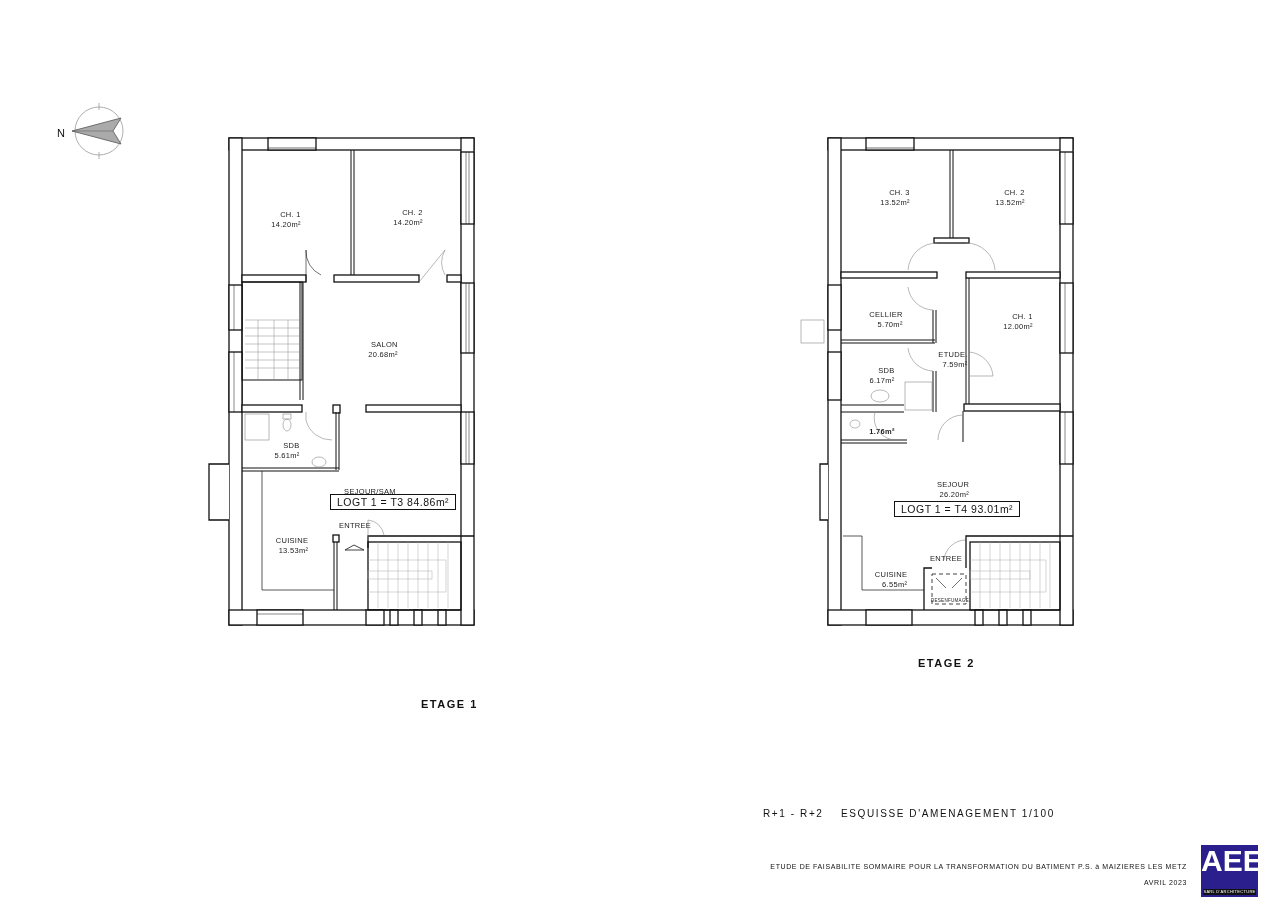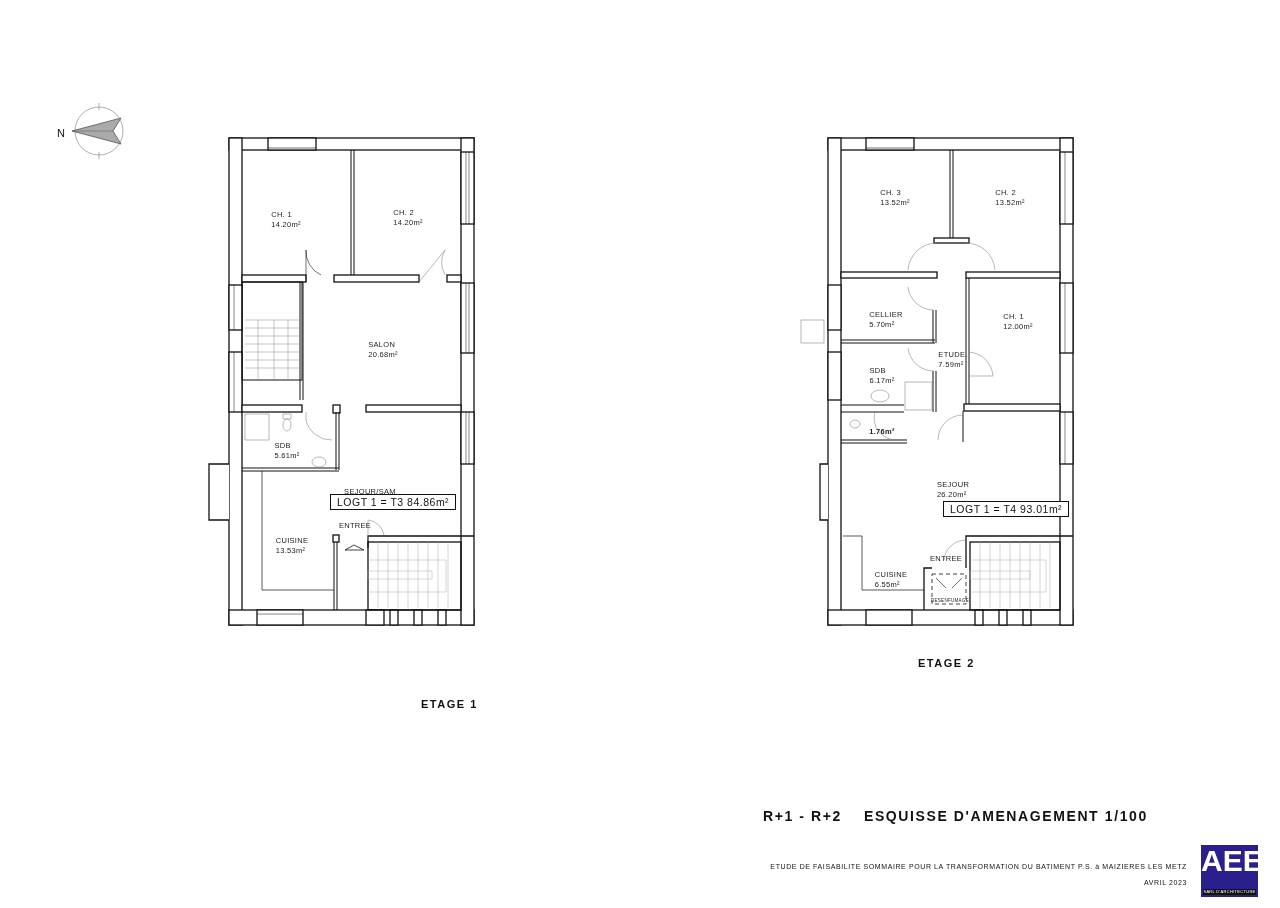--- a/index.html
+++ b/index.html
@@ -1,21 +1,21 @@
 <!DOCTYPE html>
 <html><head>
 <meta charset="utf-8">
 <style>
   html, body { margin:0; padding:0; background:#ffffff; }
   body { width:1280px; height:908px; position:relative; overflow:hidden; font-family:"Liberation Sans", sans-serif; color:#111; }
   svg.plan { position:absolute; left:0; top:0; }
-  .room-label { position:absolute; font-size:7.5px; text-align:left; line-height:10px; color:#222; white-space:nowrap; transform:translateX(-50%); letter-spacing:0.3px; }
+  .room-label { position:absolute; font-size:7.5px; text-align:right; line-height:10px; color:#222; white-space:nowrap; transform:translateX(-50%); letter-spacing:0.3px; }
   .logt { position:absolute; border:1.5px solid #111; font-size:10.5px; padding:1px 6px; background:#fff; white-space:nowrap; letter-spacing:0.5px; }
   .etage { position:absolute; font-size:11px; font-weight:bold; letter-spacing:1.5px;margin-top:33px; }
-  .title { position:absolute; font-size:14px; font-weight:bold; letter-spacing:1.6px; white-space:nowrap;text-align:center; }
+  .title { position:absolute; font-size:10px; font-weight:normal; letter-spacing:1.6px; white-space:nowrap;text-align:center; }
   .subtitle { position:absolute; font-size:7px; letter-spacing:0.6px; white-space:nowrap; text-align:right; }
   .logo { position:absolute; left:1201px; top:845px; width:57px; height:52px; background:#2a1f8c; }
   .logo-letters { position:absolute; left:0; top:0; width:57px; height:32px; display:flex; justify-content:space-around; align-items:center; color:#fff; font-weight:bold; font-size:30px; font-family:"Liberation Sans", sans-serif; }
   .logo-band { position:absolute; left:2px; bottom:2px; width:53px; height:6px; background:#111; color:#fff; font-size:4px; text-align:center; line-height:6px; letter-spacing:0.3px; }
   .north { position:absolute; left:57px; top:127px; font-size:11px; }
 </style>
 </head>
 <body>
 
 <svg class="plan" width="1280" height="908">
@@ -271,21 +271,21 @@
 <div class="room-label" style="left:953px;top:480px;">
   <div>SEJOUR</div>
   <div>26.20m²</div>
 </div>
 <div class="room-label" style="left:891px;top:570px;">
   <div>CUISINE</div>
   <div>6.55m²</div>
 </div>
 <div class="room-label" style="left:946px;top:554px;">ENTREE</div>
 <div class="room-label" style="left:950px;top:596px;font-size:4.5px;">DESENFUMAGE</div>
-<div class="logt" style="left:943px;top:501px;">LOGT 1 = T4   93.01m²</div>
+<div class="logt" style="left:894px;top:501px;">LOGT 1 = T4   93.01m²</div>
 <div class="etage" style="left:918px;top:624px;">ETAGE 2</div>
 
 <div class="title" style="left:763px;top:808px;white-space:pre;">R+1 - R+2    ESQUISSE D'AMENAGEMENT 1/100</div>
 <div class="subtitle" style="right:93px;top:863px;">ETUDE DE FAISABILITE SOMMAIRE POUR LA TRANSFORMATION DU BATIMENT P.S. à MAIZIERES LES METZ</div>
 <div class="subtitle" style="right:93px;top:879px;">AVRIL 2023</div>
 
 <div class="logo">
   <div class="logo-letters">AEE</div>
   <div class="logo-band">SARL D'ARCHITECTURE</div>
 </div>

